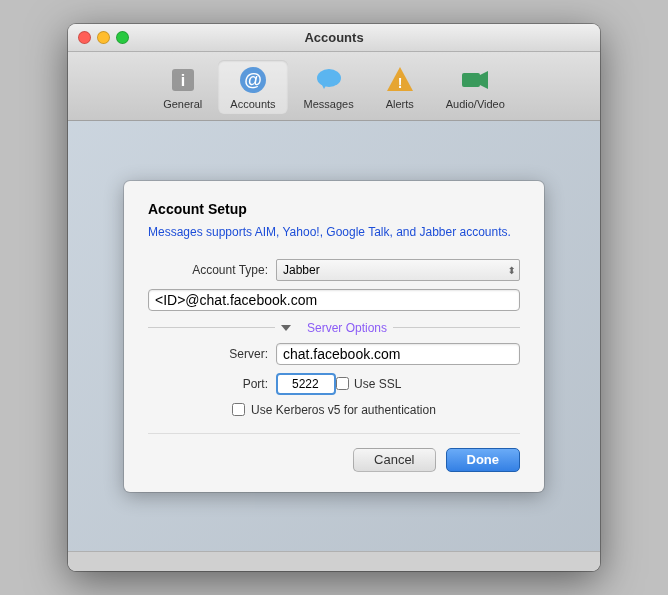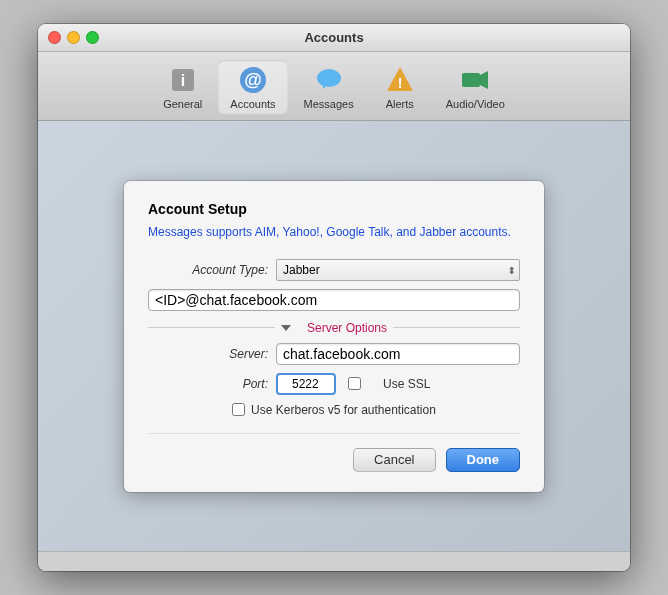--- a/index.html
+++ b/index.html
@@ -8,21 +8,21 @@
       display: flex;
       align-items: center;
       justify-content: center;
       width: 668px;
       height: 595px;
       font-family: -apple-system, 'Lucida Grande', Helvetica, Arial, sans-serif;
       font-size: 13px;
     }
 
     .window {
-      width: 592px;
+      width: 532px;
       background: #ececec;
       border-radius: 8px;
       box-shadow: 0 10px 40px rgba(0,0,0,0.5), 0 0 0 1px rgba(0,0,0,0.3);
       overflow: hidden;
     }
 
     .titlebar {
       background: linear-gradient(to bottom, #f0f0f0 0%, #d8d8d8 100%);
       height: 28px;
       display: flex;
@@ -140,21 +140,20 @@
       align-items: center;
       margin-bottom: 8px;
     }
     .form-label {
       text-align: right;
       width: 120px;
       margin-right: 8px;
       font-size: 12px;
       color: #333;
       flex-shrink: 0;
-      font-style: italic;
     }
     .form-input {
       flex: 1;
       height: 22px;
       border: 1px solid #aaa;
       border-radius: 4px;
       padding: 0 6px;
       font-size: 14px;
       background: white;
       box-shadow: inset 0 1px 2px rgba(0,0,0,0.1);
@@ -195,21 +194,21 @@
       gap: 6px;
       margin: 10px 0 8px 0;
     }
     .section-divider {
       flex: 1;
       height: 1px;
       background: #ccc;
     }
     .section-title {
       font-size: 12px;
-      color: #be185d;
+      color: #8b5cf6;
       display: flex;
       align-items: center;
       gap: 16px;
     }
     .triangle-down {
       width: 0;
       height: 0;
       border-left: 5px solid transparent;
       border-right: 5px solid transparent;
       border-top: 6px solid #666;
@@ -240,22 +239,21 @@
       border: 2px solid #4a90d9;
       border-radius: 4px;
       padding: 0 14px;
       font-size: 12px;
       background: white;
       outline: none;
     }
     .ssl-section {
       display: flex;
       align-items: center;
-      margin-left: 12px;
-      gap: 22px;
+      gap: 5px;
     }
 
     .kerberos-row {
       display: flex;
       justify-content: center;
       margin-top: 4px;
     }
 
     .dialog-buttons {
       display: flex;

